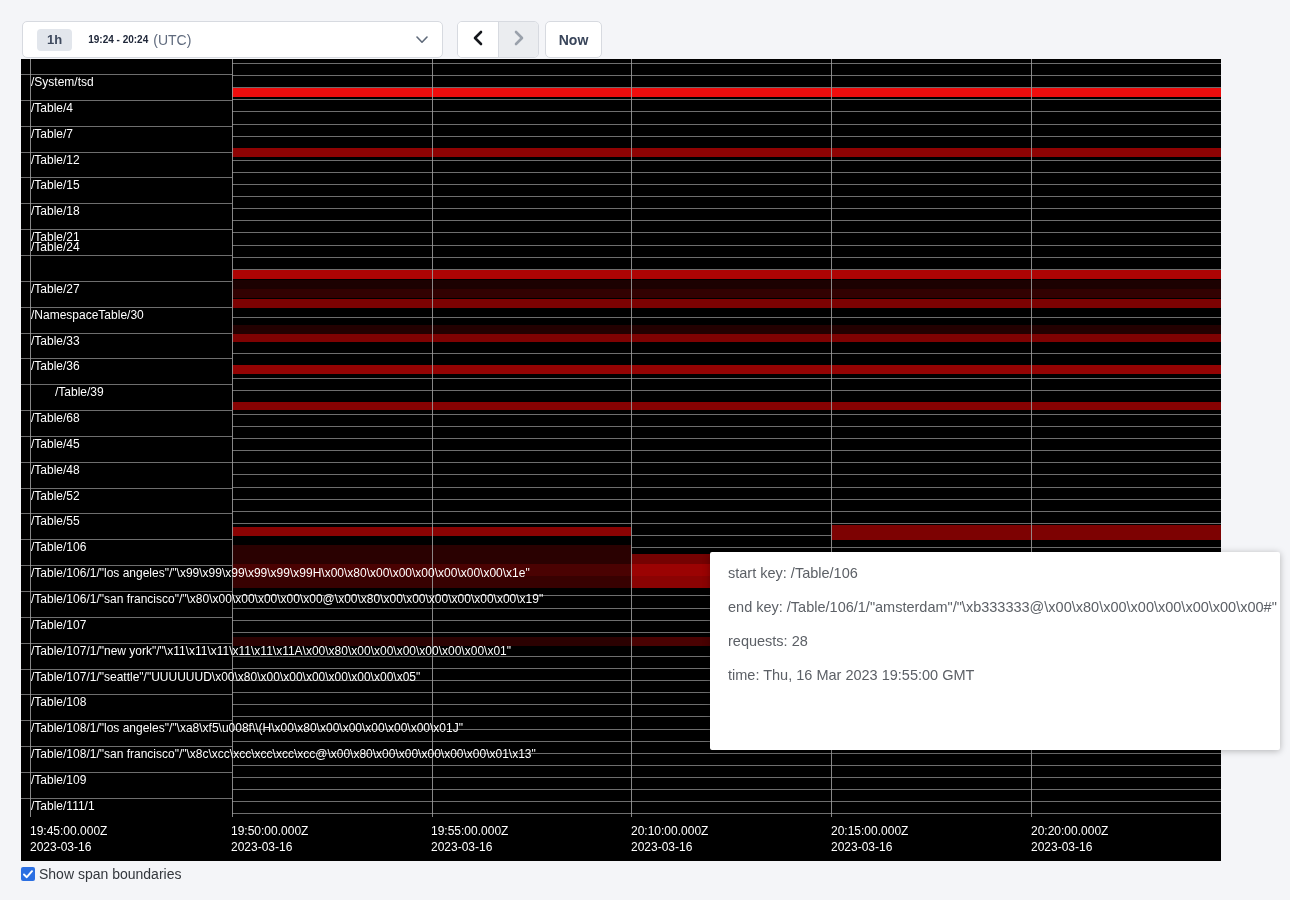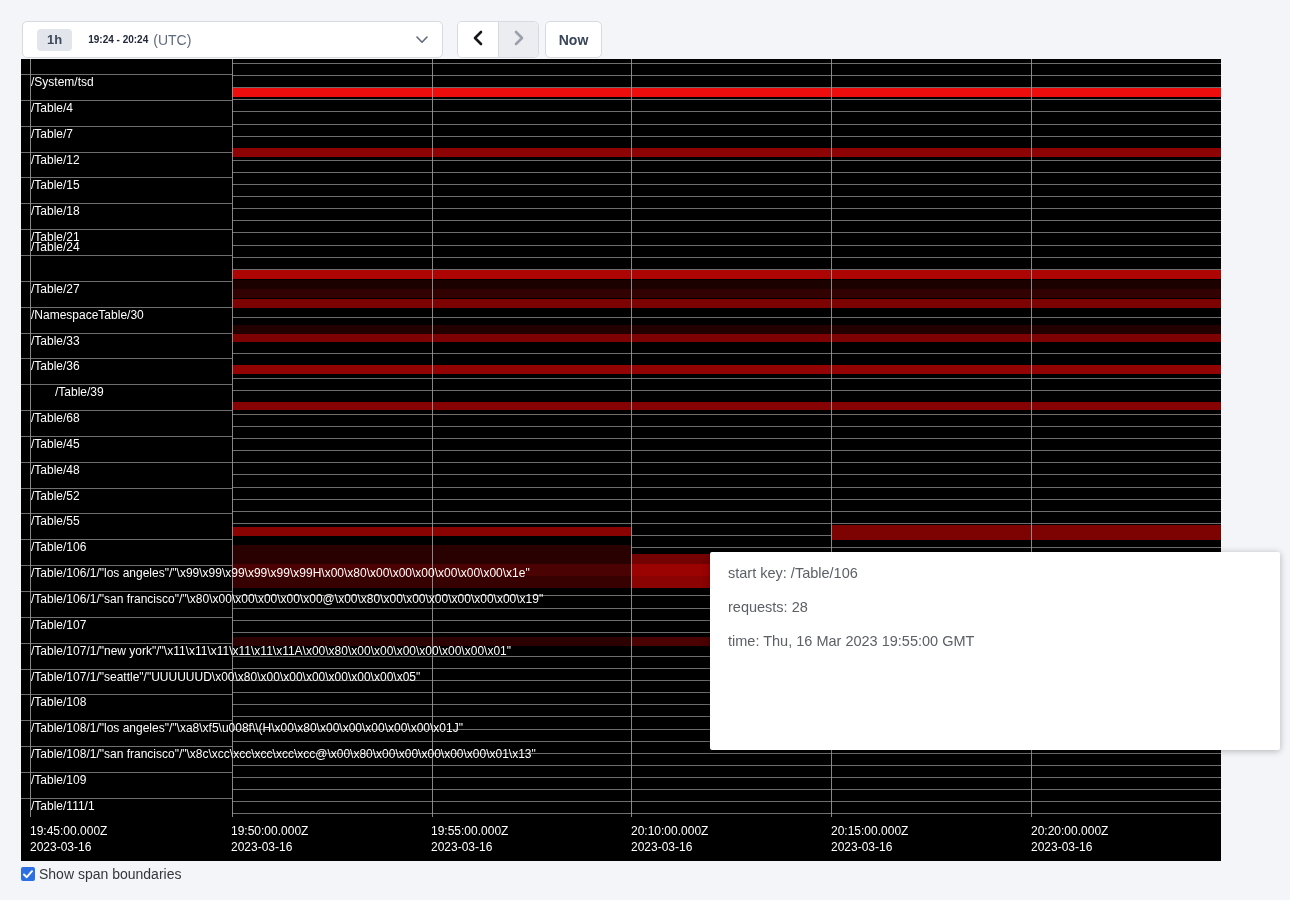--- a/index.html
+++ b/index.html
@@ -233,20 +233,21 @@
       <div class="tick" style="left: 610px; top: 765px;">20:10:00.000Z</div>
       <div class="tick" style="left: 610px; top: 781px;">2023-03-16</div>
       <div class="tick" style="left: 810px; top: 765px;">20:15:00.000Z</div>
       <div class="tick" style="left: 810px; top: 781px;">2023-03-16</div>
       <div class="tick" style="left: 1010px; top: 765px;">20:20:00.000Z</div>
       <div class="tick" style="left: 1010px; top: 781px;">2023-03-16</div>
     </div>
 
   <div id="tooltip">
     <p>start key: /Table/106</p>
+    <p>end key: /Table/106/1/"amsterdam"/"\xb333333@\x00\x80\x00\x00\x00\x00\x00\x00#"</p>
     <p>requests: 28</p>
     <p>time: Thu, 16 Mar 2023 19:55:00 GMT</p>
   </div>
 
   <label class="footer">
     <span class="cbox">
       <svg width="10" height="9" viewBox="0 0 10 9">
           <polyline points="1,4.5 3.8,7.2 9,1.2" fill="none" stroke="#ffffff" stroke-width="1.9" stroke-linecap="round" stroke-linejoin="round"></polyline>
         </svg>
     </span>

